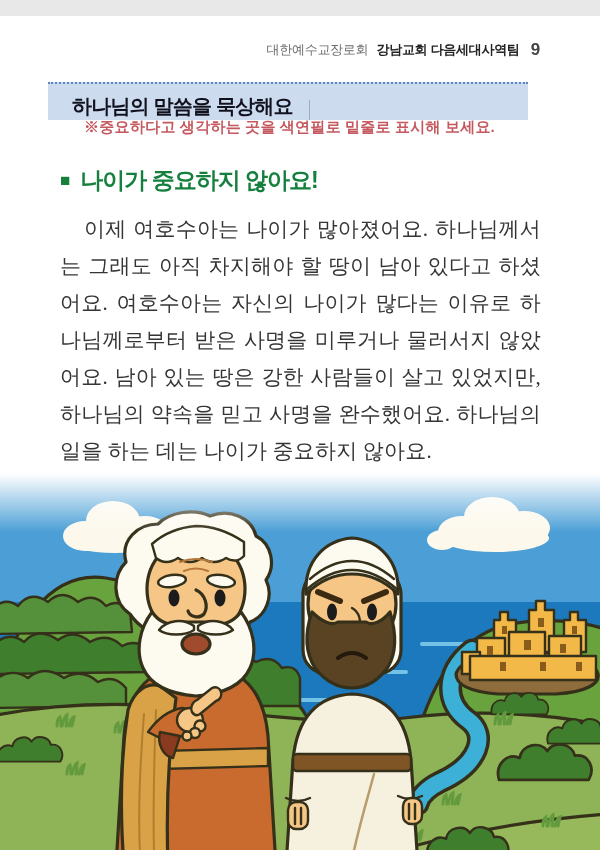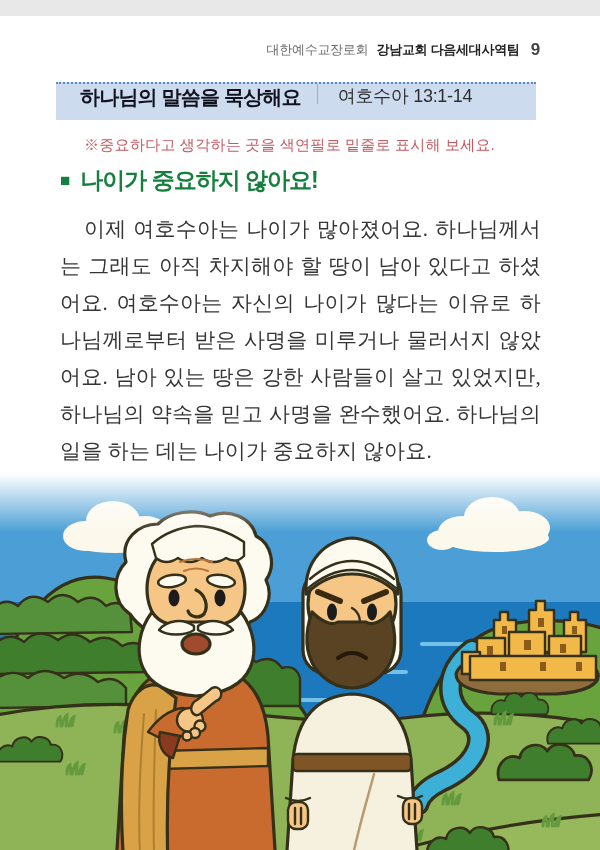--- a/index.html
+++ b/index.html
@@ -13,29 +13,29 @@
     --box_bg:#ccdcee; --box_border:#5b88c2; --note_red:#c4595f;
     --text_color:#353535; --meta_color:#6a6a6a; --title_color:#12121f;
   }
   html,body{margin:0;padding:0;background:#e8e8e8;}
   .page{position:relative;width:600px;height:850px;background:#ffffff;overflow:hidden;
         font-family:"Liberation Sans",sans-serif;margin:16px auto;}
   .meta{position:absolute;top:24px;right:60px;font-size:13px;color:var(--meta_color);
         letter-spacing:-0.3px;white-space:nowrap;}
   .meta .team{font-weight:bold;color:#222;margin-left:5px;}
   .meta .pagenum{font-weight:bold;font-size:17px;margin-left:8px;color:#444;vertical-align:-1px;}
-  .lesson-box{position:absolute;left:56px;top:66px;width:480px;height:38px;
+  .lesson-box{position:absolute;left:48px;top:66px;width:480px;height:38px;
         background:var(--box_bg);border-top:2px dotted var(--box_border);
-        display:flex;align-items:flex-start;box-sizing:border-box;}
+        display:flex;align-items:flex-end;box-sizing:border-box;}
   .lesson-title{font-weight:bold;font-size:20px;color:var(--title_color);
         padding-left:24px;letter-spacing:-0.8px;}
   .vdivider{width:1px;height:20px;background:#98aec9;margin-left:16px;}
   .scripture{font-size:18px;color:#2e2e2e;padding-left:20px;letter-spacing:-0.3px;}
-  .note{position:absolute;left:84px;top:120px;font-size:15px;color:var(--note_red);
-        font-family:"Liberation Serif",serif;letter-spacing:0.3px;}
+  .note{position:absolute;left:84px;top:102px;font-size:15px;color:var(--note_red);
+        font-family:"Liberation Serif",serif;letter-spacing:0.3px;font-weight:bold;}
   .section-heading{position:absolute;left:60px;top:149px;font-size:23px;font-weight:bold;
         color:#15803d;letter-spacing:-1px;}
   .section-heading .bullet{font-size:17px;margin-right:11px;vertical-align:2px;}
   .body-text{position:absolute;left:60px;top:195px;width:481px;font-size:21px;
         line-height:37px;text-align:justify;text-indent:24px;color:var(--text_color);
         font-family:Liberation Serif, serif;word-break:break-all;letter-spacing:0.2px;}
   .illustration{position:absolute;left:0;top:458px;width:600px;height:392px;}
   
   .ln{stroke:var(--outline);stroke-width:3.2;stroke-linejoin:round;stroke-linecap:round;}
   .ln2{stroke:var(--outline);stroke-width:2.4;stroke-linejoin:round;stroke-linecap:round;}
@@ -63,21 +63,20 @@
 
   <div class="meta">
     <span>대한예수교장로회</span>
     <span class="team">강남교회 다음세대사역팀</span>
     <span class="pagenum">9</span>
   </div>
 
   <div class="lesson-box">
     <span class="lesson-title">하나님의 말씀을 묵상해요</span>
     <span class="vdivider"></span>
-    <span class="scripture">여호수아 13:1-14</span>
   </div>
 
   <div class="note">※중요하다고 생각하는 곳을 색연필로 밑줄로 표시해 보세요.</div>
 
   <div class="section-heading">
     <span class="bullet">■</span><span>나이가 중요하지 않아요!</span>
   </div>
 
   <div class="body-text">이제 여호수아는 나이가 많아졌어요. 하나님께서는 그래도 아직 차지해야 할 땅이 남아 있다고 하셨어요. 여호수아는 자신의 나이가 많다는 이유로 하나님께로부터 받은 사명을 미루거나 물러서지 않았어요. 남아 있는 땅은 강한 사람들이 살고 있었지만, 하나님의 약속을 믿고 사명을 완수했어요. 하나님의 일을 하는 데는 나이가 중요하지 않아요.</div>
 

